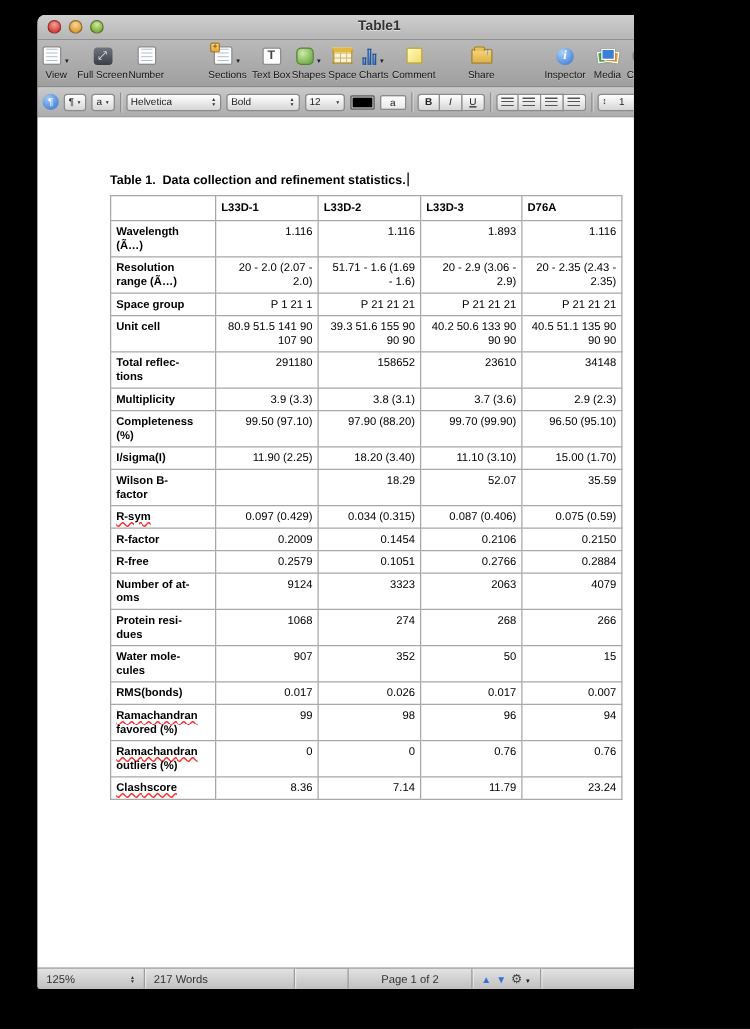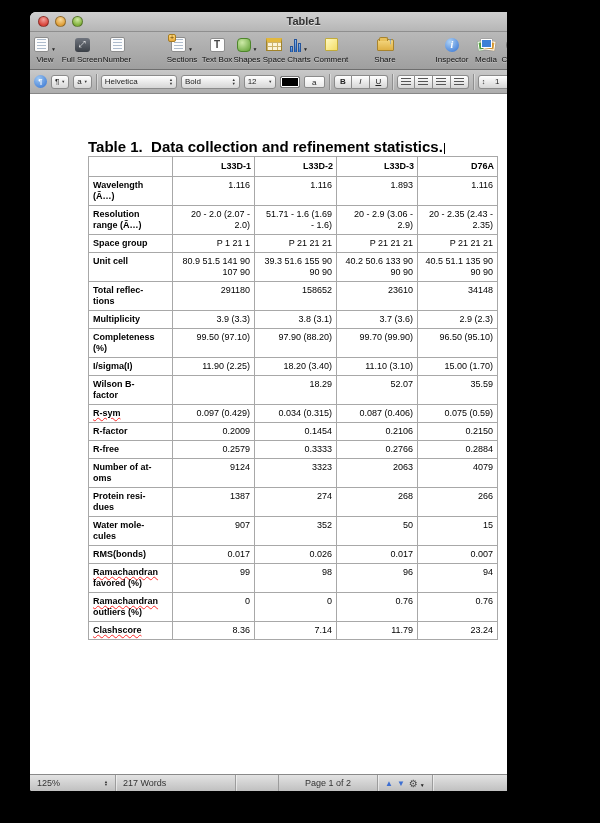--- a/index.html
+++ b/index.html
@@ -92,27 +92,27 @@
   .seg { display:flex; }
   .seg .fbtn { border-radius:0; border-left-width:0; min-width:18px; justify-content:center; }
   .seg .fbtn:first-child { border-radius:3px 0 0 3px; border-left-width:1px; }
   .seg .fbtn:last-child { border-radius:0 3px 3px 0; }
   .al { width:10px; height:8px; background-image:repeating-linear-gradient(#555 0 1px, transparent 1px 3px); }
   .fb-right { margin-left:auto; display:flex; gap:4px; align-items:center; }
 
   
   .docarea { position:relative; height:680px; background:#fff; }
   .content { position:absolute; left:0; top:0; right:15px; bottom:0; overflow:hidden; }
-  .caption { position:absolute; left:58px; top:44px; font-size:15px; font-weight:bold; color:#000; }
+  .caption { position:absolute; left:58px; top:44px; font-size:10px; font-weight:bold; color:#000; }
   .caret { display:inline-block; width:1px; height:11px; background:#000; margin-left:1px; vertical-align:-2px; }
 
   table.stats { position:absolute; left:58px; top:62px; width:409px; border-collapse:collapse;
                 table-layout:fixed; font-size:9px; line-height:11px; color:#000; }
   table.stats th, table.stats td { border:1px solid #a8a8a8; vertical-align:top; }
-  table.stats th { text-align:right; font-weight:bold; padding:4px 3px 4px 4px; height:20px; }
+  table.stats th { text-align:left; font-weight:bold; padding:4px 3px 4px 4px; height:20px; }
   td.rowlabel { font-weight:bold; padding:3px 3px 3px 4px; white-space:pre-line; }
   td.val { text-align:right; padding:3px 4px 3px 3px; white-space:pre-line; }
   .mis { text-decoration:underline; text-decoration-style:wavy; text-decoration-color:#ff2a2a;
          text-decoration-thickness:1px; text-underline-offset:1px; }
 
   
   .vscroll { position:absolute; right:0; top:0; bottom:0; width:15px;
              background:linear-gradient(to right,#ececec,#fafafa); border-left:1px solid #cfcfcf; }
   .sb-btn { position:absolute; left:2px; width:11px; height:10px; border-radius:3px;
             background:linear-gradient(#fdfdfd,#cfcfcf); border:1px solid #aaa;
@@ -435,36 +435,36 @@
               <tr>
                 <td class="rowlabel">R-factor</td>
                 <td class="val">0.2009</td>
                 <td class="val">0.1454</td>
                 <td class="val">0.2106</td>
                 <td class="val">0.2150</td>
               </tr>
               <tr>
                 <td class="rowlabel">R-free</td>
                 <td class="val">0.2579</td>
-                <td class="val">0.3333</td>
+                <td class="val">0.1051</td>
                 <td class="val">0.2766</td>
                 <td class="val">0.2884</td>
               </tr>
               <tr>
                 <td class="rowlabel">Number of at-
 oms</td>
                 <td class="val">9124</td>
                 <td class="val">3323</td>
                 <td class="val">2063</td>
                 <td class="val">4079</td>
               </tr>
               <tr>
                 <td class="rowlabel">Protein resi-
 dues</td>
-                <td class="val">1387</td>
+                <td class="val">1068</td>
                 <td class="val">274</td>
                 <td class="val">268</td>
                 <td class="val">266</td>
               </tr>
               <tr>
                 <td class="rowlabel">Water mole-
 cules</td>
                 <td class="val">907</td>
                 <td class="val">352</td>
                 <td class="val">50</td>

